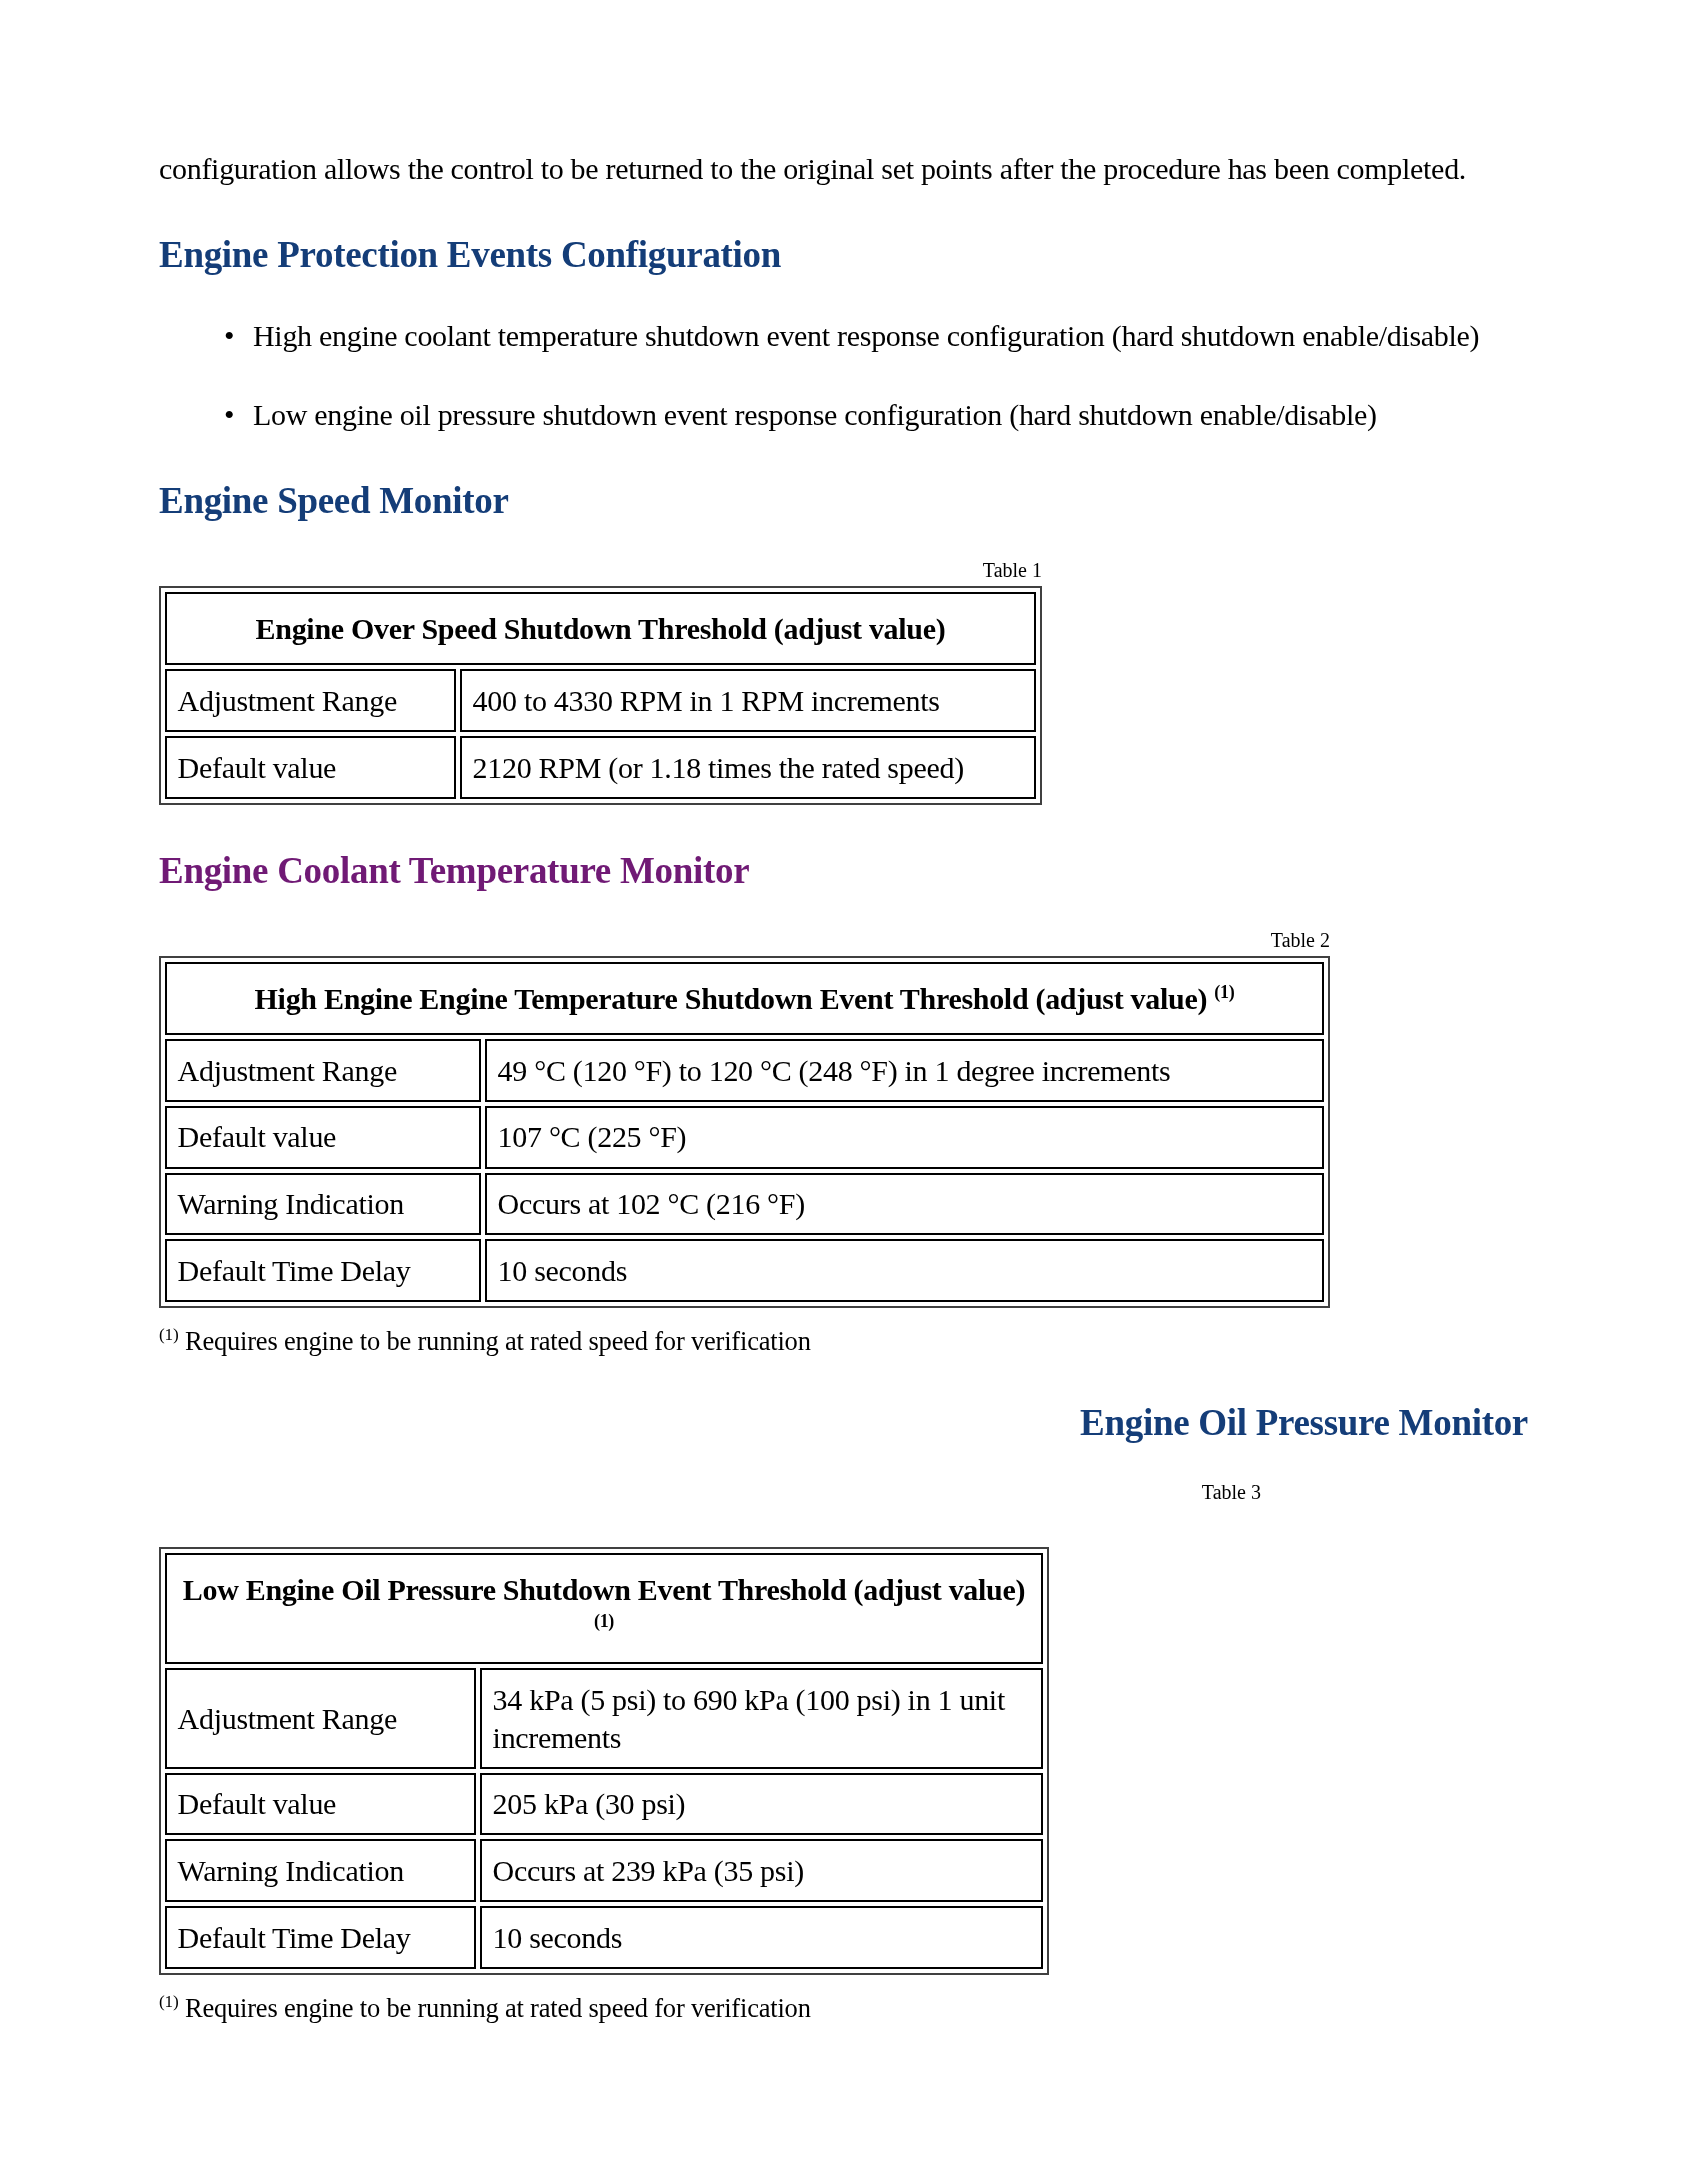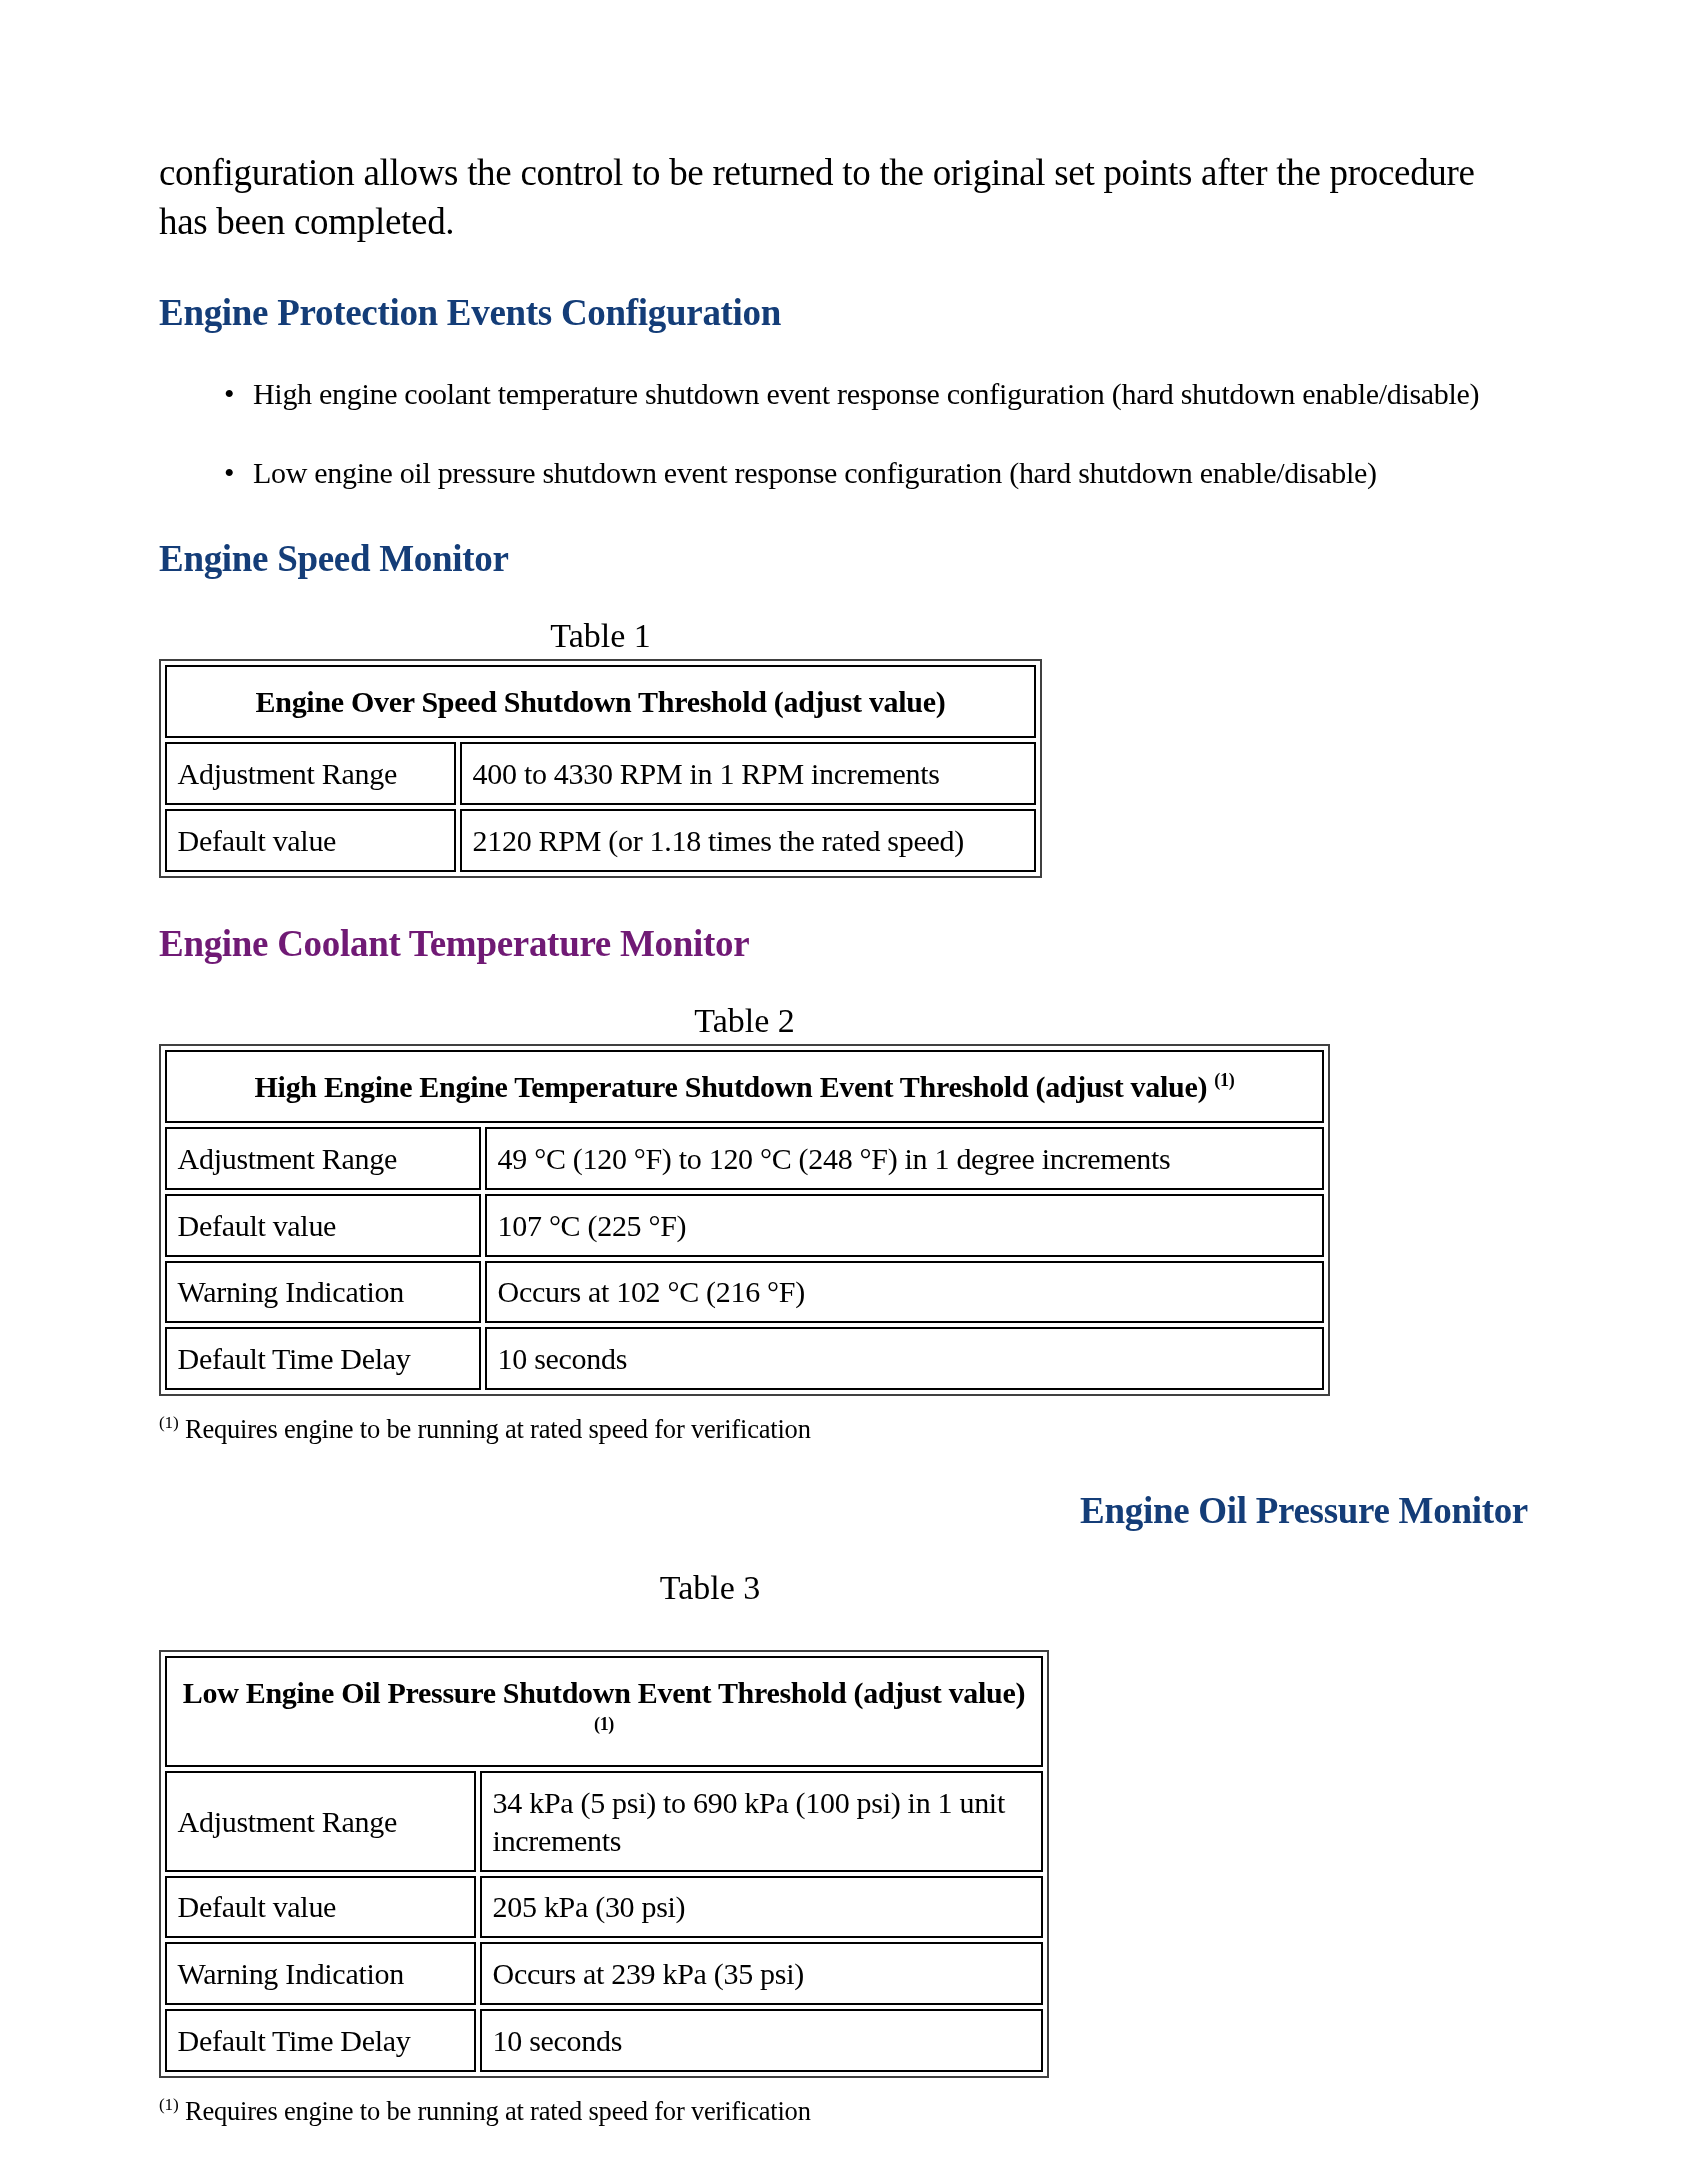--- a/index.html
+++ b/index.html
@@ -1,26 +1,26 @@
 <!DOCTYPE html>
 <html style="font-size:10.6px"><head>
 <meta charset="utf-8">
 <style>
   html,body{margin:0;padding:0;background:#ffffff;}
   body{width:1687px;height:2183px;overflow:hidden;
        font-family:"Liberation Serif","DejaVu Serif",serif;color:#000;}
   .page{padding:149px 159px 0 159px;}
-  .intro{font-size:37px;line-height:1.32;margin:0;letter-spacing:-0.3px;}
+  .intro{font-size:30px;line-height:1.32;margin:0;letter-spacing:-0.3px;}
   .section-heading{font-size:37px;font-weight:bold;margin:44px 0 0 0;letter-spacing:-0.3px;}
   .bullet-list{list-style:none;margin:40px 0 0 0;padding:0;}
   .bullet-item{position:relative;font-size:30px;line-height:1.32;
                padding-left:94px;margin:0 0 40px 0;letter-spacing:-0.3px;}
   .bullet-marker{position:absolute;left:65px;top:0;}
   .table-block{margin-top:37px;}
-  .table-caption{font-size:34px;text-align:center;margin:0 0 4px 0;}
+  .table-caption{font-size:20px;text-align:right;margin:0 0 4px 0;}
   table.data{border-collapse:separate;border-spacing:4px;border:2px solid #404040;
              background:#fff;table-layout:fixed;}
   table.data th,table.data td{border:2px solid #000;font-size:30px;font-weight:normal;
              padding:10.6px 10.6px;vertical-align:middle;text-align:left;
              line-height:1.25;letter-spacing:-0.3px;overflow:hidden;}
   table.data th{font-weight:bold;text-align:center;padding:16px 10.6px;}
   .t1{width:883px;} .t1 col.c1{width:291px;}
   .t2{width:1171px;} .t2 col.c1{width:316px;}
   .t3{width:890px;margin-top:43px;} .t3 col.c1{width:311px;}
   .w1{width:883px;} .w2{width:1171px;} .w3{width:1102px;}

